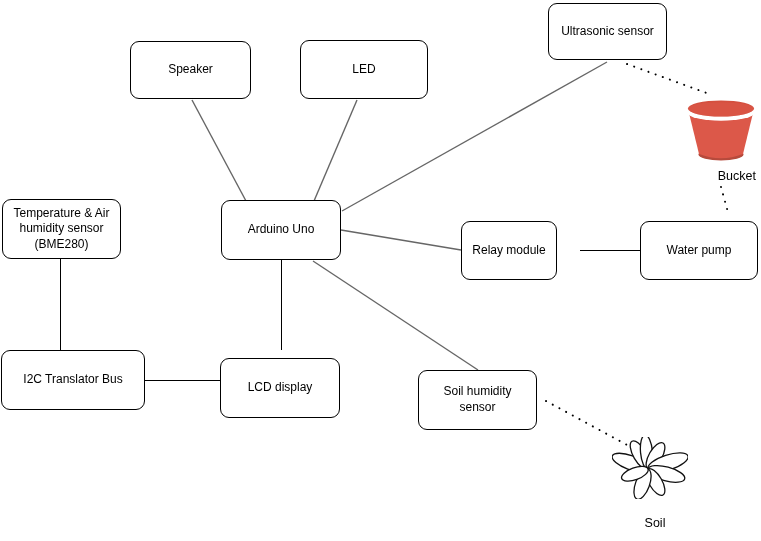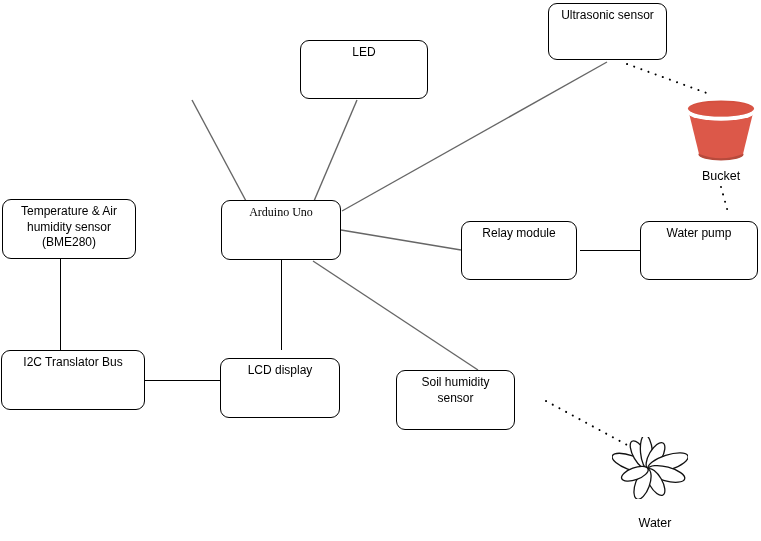--- a/index.html
+++ b/index.html
@@ -18,20 +18,21 @@
     width: 761px; height: 541px;
     z-index: 1;
   }
   .node {
     position: absolute;
     z-index: 2;
     background: #ffffff;
     border: 1px solid #000000;
     border-radius: 9px;
     display: flex;
+    align-items: center;
     justify-content: center;
     text-align: center;
     padding: 4px 7px;
     box-sizing: border-box;
     font-size: 12px;
     line-height: 1.3;
   }
   .icon-wrap {
     position: absolute;
     z-index: 2;
@@ -60,78 +61,81 @@
     <line x1="580" y1="250.5" x2="640" y2="250.5" stroke="#000000" stroke-width="1"></line>
     <line x1="281.5" y1="260" x2="281.5" y2="350" stroke="#000000" stroke-width="1"></line>
     <line x1="220" y1="380.5" x2="121" y2="380.5" stroke="#000000" stroke-width="1"></line>
     <line x1="60.5" y1="350" x2="60.5" y2="259" stroke="#000000" stroke-width="1"></line>
 
     <line x1="627" y1="64" x2="712" y2="95" stroke="#000000" stroke-width="2" stroke-dasharray="0.1 7.5" stroke-linecap="round"></line>
     <line x1="721" y1="187" x2="729" y2="216" stroke="#000000" stroke-width="2" stroke-dasharray="0.1 7.5" stroke-linecap="round"></line>
     <line x1="546" y1="401" x2="629" y2="446" stroke="#000000" stroke-width="2" stroke-dasharray="0.1 7.5" stroke-linecap="round"></line>
   </svg>
 
+  <div class="node" style="left:130px; top:41px; width:121px; height:58px;">
+    <span>Speaker</span>
+  </div>
 
   <div class="node" style="left:300px; top:40px; width:128px; height:59px;">
     <span>LED</span>
   </div>
 
   <div class="node" style="left:548px; top:3px; width:119px; height:57px;">
     <span>Ultrasonic sensor</span>
   </div>
 
-  <div class="node" style="left:2px; top:199px; width:134px; height:60px;">
+  <div class="node" style="left:2px; top:199px; width:119px; height:60px;">
     <span>Temperature &amp; Air humidity sensor (BME280)</span>
   </div>
 
-  <div class="node" style="left:221px; top:200px; width:120px; height:60px;font-family:Liberation Serif, serif;">
+  <div class="node" style="left:221px; top:200px; width:120px; height:60px;">
     <span>Arduino Uno</span>
   </div>
 
-  <div class="node" style="left:461px; top:221px; width:116px; height:59px;">
+  <div class="node" style="left:461px; top:221px; width:96px; height:59px;">
     <span>Relay module</span>
   </div>
 
   <div class="node" style="left:640px; top:221px; width:118px; height:59px;">
     <span>Water pump</span>
   </div>
 
   <div class="node" style="left:1px; top:350px; width:144px; height:60px;">
     <span>I2C Translator Bus</span>
   </div>
 
   <div class="node" style="left:220px; top:358px; width:120px; height:60px;">
     <span>LCD display</span>
   </div>
 
-  <div class="node" style="left:396px; top:370px; width:119px; height:60px;">
+  <div class="node" style="left:418px; top:370px; width:119px; height:60px;">
     <span>Soil humidity sensor</span>
   </div>
 
   <div class="icon-wrap" style="left:685px; top:96px; width:73px; height:70px;">
     <svg width="73" height="70" viewBox="0 0 73 70" xmlns="http://www.w3.org/2000/svg">
       <ellipse cx="36" cy="58.5" rx="22.5" ry="6" fill="#b64a3c"></ellipse>
       <path d="M3.5,15 L14,58 Q36,66.5 58,58 L68.5,15 Z" fill="#dc5849"></path>
       <ellipse cx="36" cy="16.5" rx="33.5" ry="8.2" fill="#ffffff"></ellipse>
       <ellipse cx="36" cy="12.5" rx="33" ry="8" fill="#d4503f"></ellipse>
       <path d="M3,12.5 a33,8 0 0 0 66,0 a33,6.2 0 0 0 -66,0 Z" fill="#dc5849" opacity="0.55"></path>
     </svg>
   </div>
-  <div class="icon-label" style="left:686px; top:169px;">Bucket</div>
+  <div class="icon-label" style="left:686px; top:169px;text-align:right;">Bucket</div>
 
   <div class="icon-wrap" style="left:612px; top:437px; width:76px; height:62px;">
     <svg width="76" height="62" viewBox="0 0 76 62" xmlns="http://www.w3.org/2000/svg">
       <g transform="translate(36,32)" fill="#ffffff" stroke="#111111" stroke-width="1.3">
         <ellipse transform="rotate(-160)" cx="19" cy="0" rx="19" ry="7"></ellipse>
         <ellipse transform="rotate(-120)" cx="16" cy="0" rx="16" ry="6.5"></ellipse>
         <ellipse transform="rotate(-95)" cx="17" cy="0" rx="17" ry="6"></ellipse>
         <ellipse transform="rotate(-60)" cx="15" cy="0" rx="15" ry="6.5"></ellipse>
         <ellipse transform="rotate(-18)" cx="21" cy="0" rx="21" ry="7.5"></ellipse>
         <ellipse transform="rotate(15)" cx="19" cy="0" rx="19" ry="7"></ellipse>
         <ellipse transform="rotate(60)" cx="15" cy="0" rx="15" ry="6.5"></ellipse>
         <ellipse transform="rotate(110)" cx="16" cy="0" rx="16" ry="7"></ellipse>
         <ellipse transform="rotate(160)" cx="14" cy="0" rx="14" ry="6"></ellipse>
       </g>
     </svg>
   </div>
-  <div class="icon-label" style="left:620px; top:516px;">Water</div>
+  <div class="icon-label" style="left:620px; top:516px;">Soil</div>
 
 </div>
 
 </body></html>

